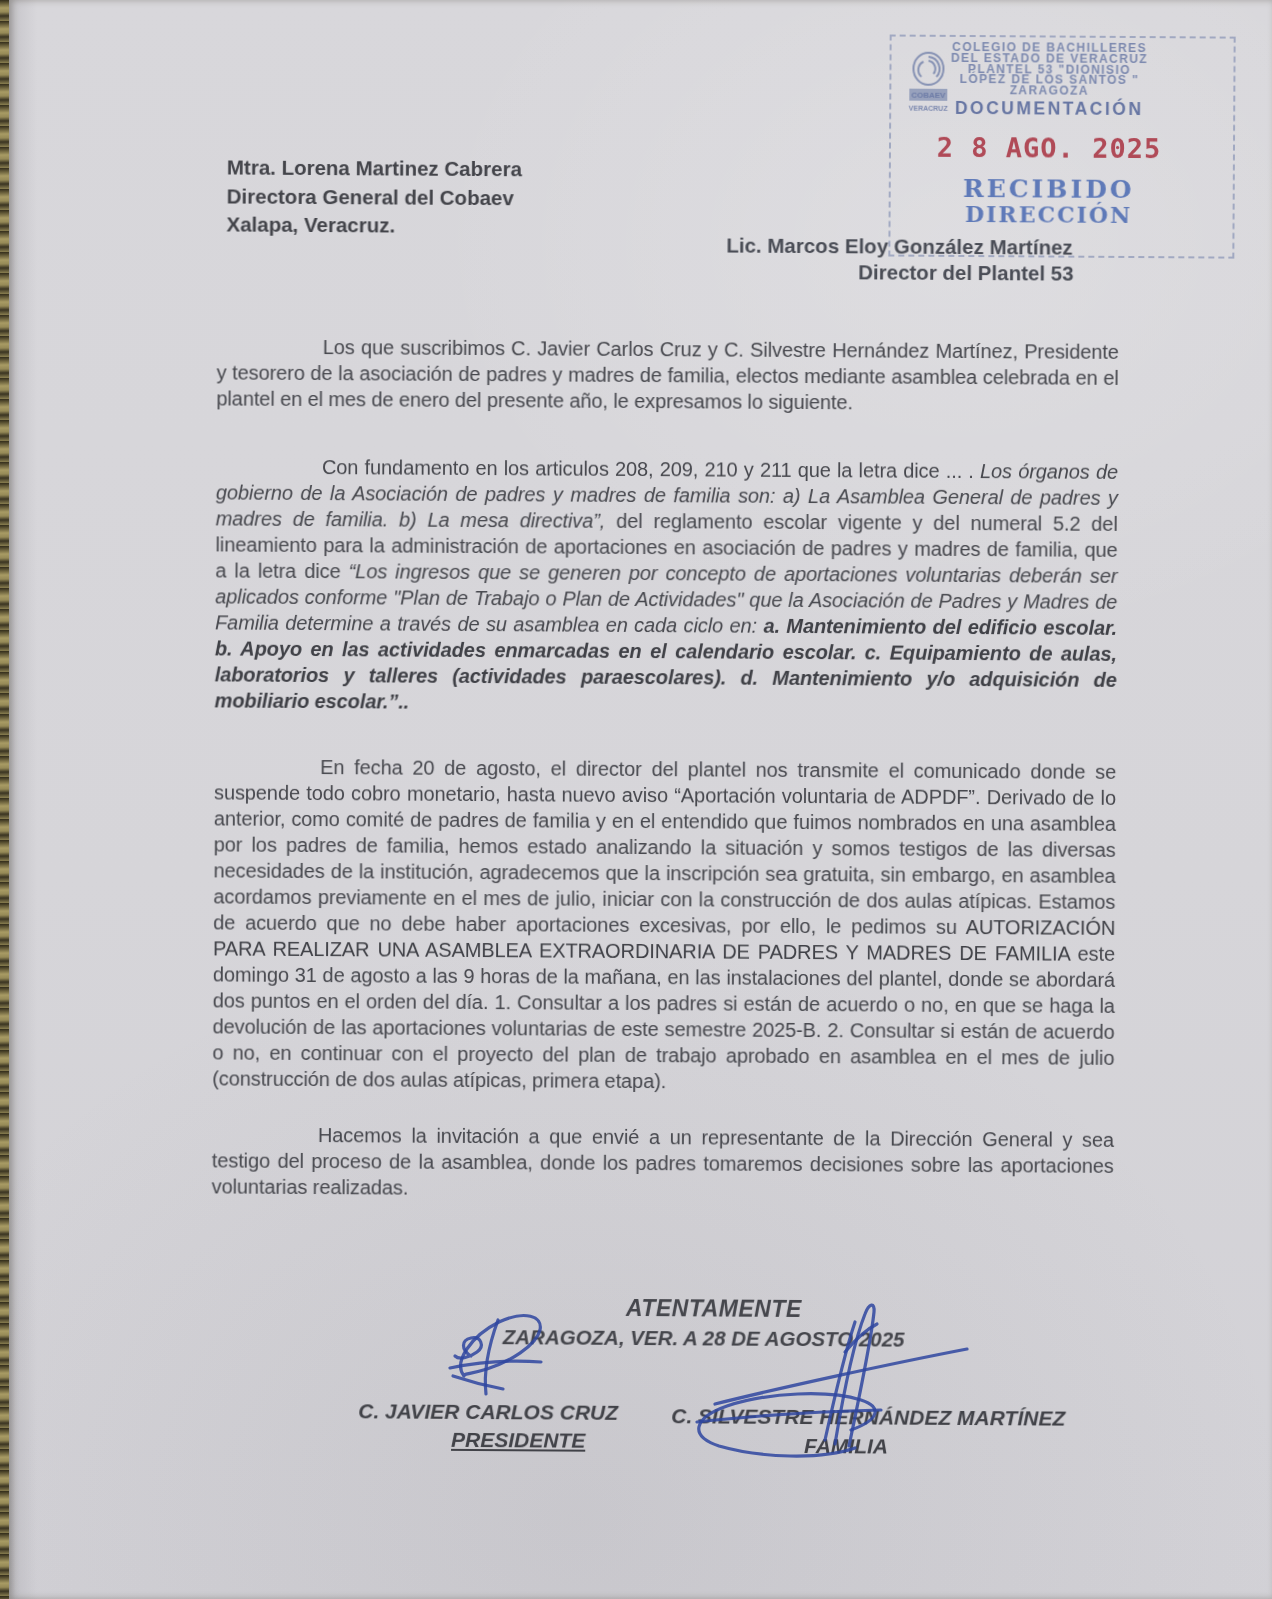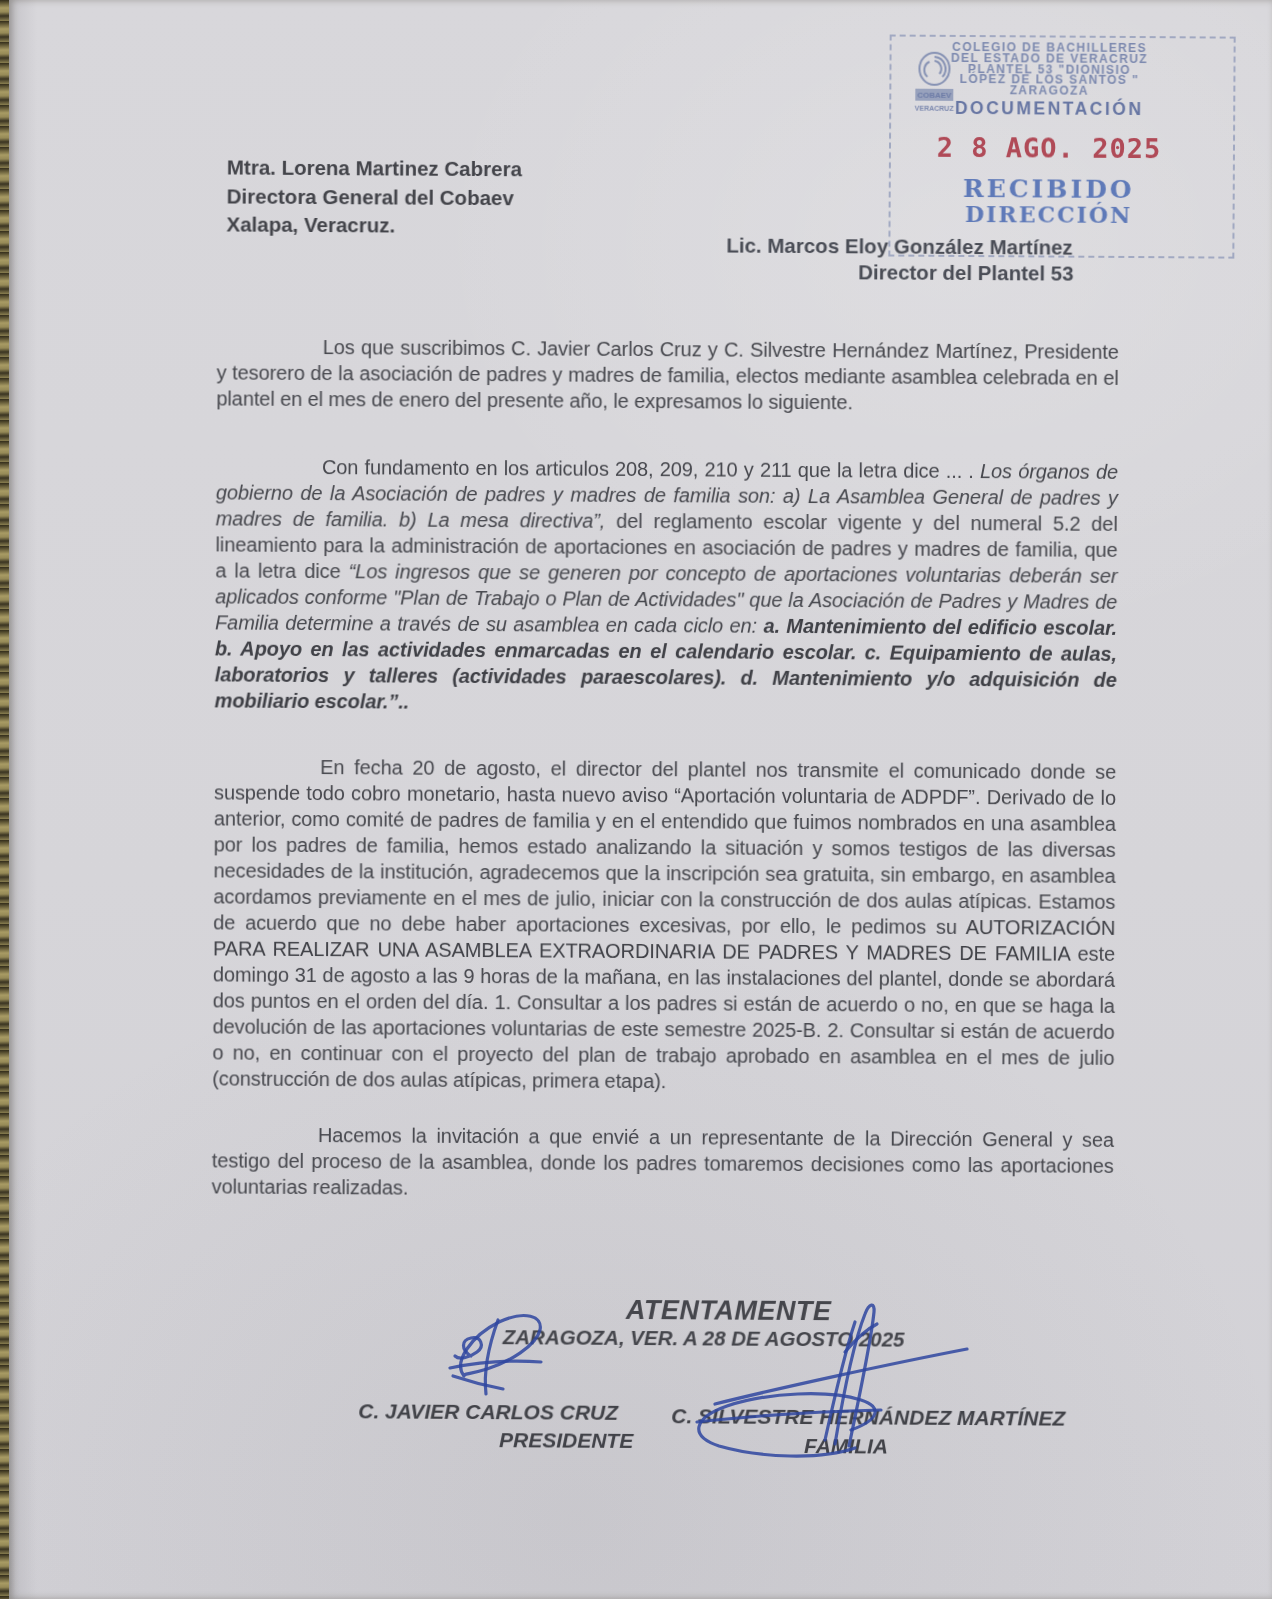--- a/index.html
+++ b/index.html
@@ -31,21 +31,21 @@
     font-weight:bold; font-size:20.5px; line-height:28.5px; color:#43444a; }
 
   .sender-name  { position:absolute; left:714px; top:233px; font-weight:bold;
     font-size:20.5px; color:#4a4d56; white-space:nowrap; }
   .sender-title { position:absolute; left:846px; top:259px; font-weight:bold;
     font-size:20.5px; color:#4a4d56; white-space:nowrap; }
 
   
   .stamp { position:absolute; left:876px; top:33px; width:342px; height:218px;
     border:2px dashed rgba(92,110,160,0.45); }
-  .stamp-logo { position:absolute; left:16px; top:10px; width:54px; height:80px; }
+  .stamp-logo { position:absolute; left:10px; top:10px; width:54px; height:80px; }
   .stamp-head { position:absolute; left:30px; top:5px; width:256px; text-align:center;
     font-size:12px; font-weight:bold; line-height:10.8px; letter-spacing:1.4px;
     color:rgba(97,114,161,0.78); }
   .stamp-dept { position:absolute; left:30px; top:61px; width:256px; text-align:center;
     font-size:17.5px; font-weight:bold; letter-spacing:2.5px; color:rgba(86,104,155,0.88); }
   .stamp-date { position:absolute; left:30px; top:95px; width:256px; text-align:center;
     font-family:"DejaVu Sans Mono", monospace; font-size:27px; font-weight:bold;
     letter-spacing:1px; color:rgba(173,62,76,0.92); }
   .stamp-recibido { position:absolute; left:30px; top:137px; width:256px; text-align:center;
     font-family:"DejaVu Serif", serif; font-size:25px; font-weight:bold;
@@ -60,26 +60,26 @@
     color:#47484e; }
   .para { margin:0; text-indent:106px; }
   .para:nth-of-type(1){ margin-bottom:42px; }
   .para:nth-of-type(2){ margin-bottom:40px; }
   .para:nth-of-type(3){ margin-bottom:30px; }
   .run.italic { font-style:italic; }
   .run.bold { font-weight:normal; color:#3f4046; }
   .run.bolditalic { font-weight:bold; font-style:italic; color:#3f4046; }
 
   
-  .atentamente { position:absolute; left:620px; top:1295px; font-size:27px;
+  .atentamente { position:absolute; left:620px; top:1295px; font-size:23px;
     font-weight:bold; font-style:italic; letter-spacing:0.5px; color:#45464c; }
   .placedate { position:absolute; left:497px; top:1326px; font-size:20.5px;
     font-weight:bold; font-style:italic; color:#45464c; white-space:nowrap; }
   .sig-name1 { position:absolute; left:353px; top:1401px; }
-  .sig-role1 { position:absolute; left:494px; top:1429px; }
+  .sig-role1 { position:absolute; left:446px; top:1429px;text-decoration:underline; }
   .sig-name2 { position:absolute; left:666px; top:1404px; }
   .sig-role2 { position:absolute; left:799px; top:1433px; }
   .signer { font-size:21px; font-weight:bold; font-style:italic; color:#414248;
     white-space:nowrap; }
 
   .ink { position:absolute; left:0; top:0; width:1272px; height:1599px;
     pointer-events:none; }
   .ink path { fill:none; stroke:#2f46a0; stroke-width:3.2; stroke-linecap:round;
     opacity:0.85; }
 
@@ -128,21 +128,21 @@
         <div class="stamp-dept">DOCUMENTACIÓN</div>
         <div class="stamp-date">2 8 AGO. 2025</div>
         <div class="stamp-recibido">RECIBIDO</div>
         <div class="stamp-direccion">DIRECCIÓN</div>
       </div>
 
       <div class="bodytext">
           <p class="para"><span class="run normal">Los que suscribimos C. Javier Carlos Cruz y C. Silvestre Hernández Martínez, Presidente y tesorero de la asociación de padres y madres de familia, electos mediante asamblea celebrada en el plantel en el mes de enero del presente año, le expresamos lo siguiente.</span></p>
           <p class="para"><span class="run normal">Con fundamento en los articulos 208, 209, 210 y 211  que la letra dice ... . </span><span class="run italic">Los órganos de gobierno de la Asociación de padres y madres de familia son: a) La Asamblea General de padres y madres de familia. b) La mesa directiva”,</span><span class="run normal">  del reglamento escolar vigente y del numeral 5.2 del lineamiento para la administración de aportaciones en asociación de padres y madres de familia,  que  a la letra dice </span><span class="run italic">“Los ingresos que se generen por concepto de aportaciones voluntarias deberán ser aplicados conforme "Plan de Trabajo o Plan de Actividades" que la Asociación de Padres y Madres de Familia determine a través de su asamblea en cada ciclo en: </span><span class="run bolditalic">a. Mantenimiento del edificio escolar. b. Apoyo en las actividades enmarcadas en el calendario escolar. c. Equipamiento de aulas, laboratorios y talleres (actividades paraescolares). d. Mantenimiento y/o adquisición de mobiliario escolar.”..</span></p>
           <p class="para"><span class="run normal">En fecha 20 de agosto, el director del plantel nos transmite el comunicado  donde se suspende todo cobro monetario, hasta nuevo aviso “Aportación voluntaria de ADPDF”. Derivado de lo anterior, como comité de padres de familia y en el entendido que fuimos nombrados en una asamblea por los padres de familia, hemos estado analizando la situación y somos testigos de las diversas necesidades de la institución, agradecemos que la inscripción sea gratuita, sin embargo, en asamblea acordamos previamente en el mes de julio, iniciar con la construcción de dos aulas atípicas. Estamos de acuerdo que no debe haber aportaciones excesivas, por ello, le pedimos su </span><span class="run bold">AUTORIZACIÓN PARA REALIZAR UNA ASAMBLEA EXTRAORDINARIA DE PADRES Y MADRES DE FAMILIA</span><span class="run normal">  este domingo 31 de agosto a las 9 horas de la mañana, en las instalaciones del plantel,  donde se abordará dos puntos en el orden del día. 1. Consultar a los padres si están de acuerdo o no, en que se haga la devolución de las aportaciones voluntarias de este semestre 2025-B. 2. Consultar si están de acuerdo o no, en continuar con el proyecto del plan de  trabajo aprobado en asamblea en el mes de julio (construcción de dos aulas atípicas, primera etapa).</span></p>
-          <p class="para"><span class="run normal">Hacemos la invitación a que envié  a un representante de la Dirección General y sea testigo del proceso de la asamblea, donde los padres tomaremos decisiones como las aportaciones voluntarias realizadas.</span></p>
+          <p class="para"><span class="run normal">Hacemos la invitación a que envié  a un representante de la Dirección General y sea testigo del proceso de la asamblea, donde los padres tomaremos decisiones sobre las aportaciones voluntarias realizadas.</span></p>
         </div>
 
       <div class="atentamente">ATENTAMENTE</div>
       <div class="placedate">ZARAGOZA, VER. A 28 DE AGOSTO 2025</div>
 
       <div class="signer sig-name1">C. JAVIER CARLOS CRUZ</div>
       <div class="signer sig-role1">PRESIDENTE</div>
       <div class="signer sig-name2">C. SILVESTRE HERNÁNDEZ MARTÍNEZ</div>
       <div class="signer sig-role2">FAMILIA</div>
     </div>

